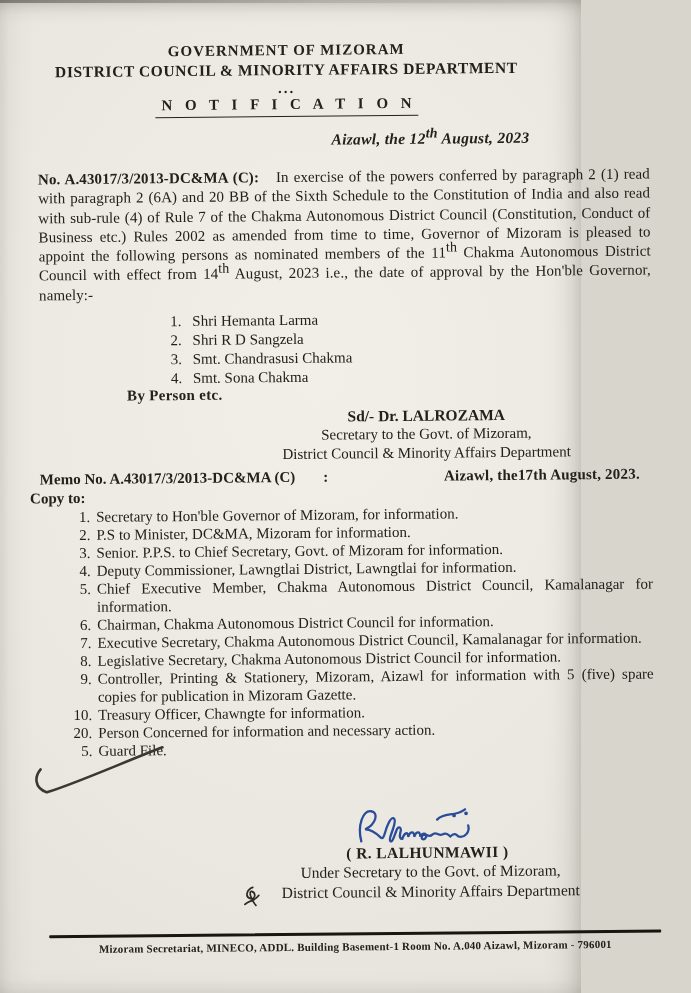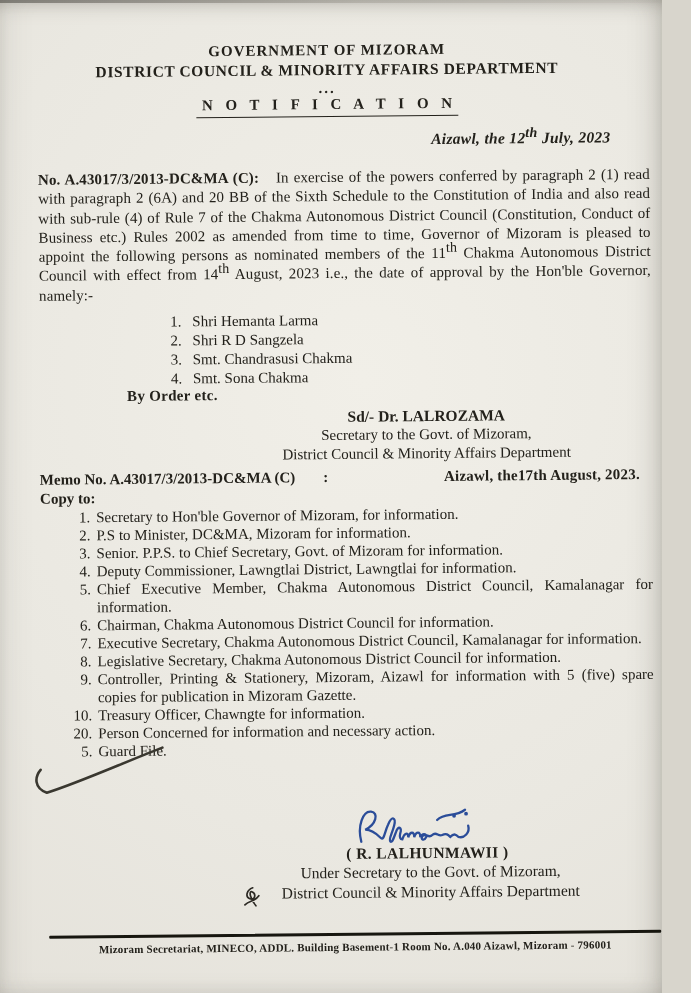--- a/index.html
+++ b/index.html
@@ -3,21 +3,21 @@
 <meta charset="utf-8">
 <style>
   html,body{margin:0;padding:0;}
   body{
     width:691px;height:993px;
     background:#d8d5cc;
     font-family:"Liberation Serif","DejaVu Serif",serif;
     overflow:hidden;
   }
   #page{
-    position:relative;width:662px;height:993px;
+    position:relative;width:581px;height:993px;
     background:
       radial-gradient(ellipse 120% 90% at 55% 38%, #f1efe8 0%, #eae8e1 52%, #e2dfd7 100%);
     box-shadow:
       inset -22px 0 30px -20px rgba(95,92,82,0.38),
       inset 0 16px 22px -16px rgba(95,92,82,0.45),
       inset 22px 0 34px -26px rgba(95,92,82,0.25),
       inset 0 -14px 26px -20px rgba(95,92,82,0.22);
     color:#23211b;
   }
   #top-edge{
@@ -50,21 +50,21 @@
   .nominees .num{width:22px;flex:none;}
 
   .by-order{top:386px;left:128px;font-weight:bold;font-size:15px;letter-spacing:0.3px;}
 
   .sig1{top:407px;left:227px;width:400px;text-align:center;font-size:15px;line-height:19px;}
   .sig1 .sd{font-weight:bold;font-size:15.5px;}
 
   .memo-line{top:469px;left:40px;width:600px;display:flex;font-weight:bold;font-size:15px;}
   .memo-line .colon{margin-left:28px;}
   .memo-line .mdate{margin-left:auto;letter-spacing:0.2px;}
-  .copy-to{top:488px;left:40px;font-weight:bold;font-size:15px;}
+  .copy-to{top:488px;left:30px;font-weight:bold;font-size:15px;}
 
   .copy-list{top:506px;left:70px;width:582px;font-size:15px;line-height:18px;}
   .copy-list .row{display:flex;}
   .copy-list .num{width:26px;flex:none;text-align:right;padding-right:6px;box-sizing:border-box;}
   .copy-list .txt{flex:1;text-align:justify;}
 
   .tick-svg{top:741px;left:24px;}
   .sign-svg{top:804px;left:350px;}
   .initial-svg{top:884px;left:238px;}
 
@@ -81,21 +81,21 @@
 <div id="page">
   <div id="top-edge"></div>
   <div id="doc">
 
     <div class="abs org1">GOVERNMENT OF MIZORAM</div>
     <div class="abs org2">DISTRICT COUNCIL &amp; MINORITY AFFAIRS DEPARTMENT</div>
     <div class="abs dots">...</div>
     <div class="abs notif">
       <span>N O T I F I C A T I O N</span>
     </div>
-    <div class="abs place-date"><span>Aizawl, the 12</span><sup>th</sup><span> July, 2023</span></div>
+    <div class="abs place-date"><span>Aizawl, the 12</span><sup>th</sup><span> August, 2023</span></div>
 
     <div class="abs para"><span class="ref">No. A.43017/3/2013-DC&amp;MA (C):</span><span class="gap"></span><span>In exercise of the powers conferred by paragraph 2 (1) read with paragraph 2 (6A) and 20 BB of the Sixth Schedule to the Constitution of India and also read with sub-rule (4) of Rule 7 of the Chakma Autonomous District Council (Constitution, Conduct of Business etc.) Rules 2002 as amended from time to time, Governor of Mizoram is pleased to appoint the following persons as nominated members of the 11</span><sup>th</sup><span> Chakma Autonomous District Council with effect from 14</span><sup>th</sup><span> August, 2023 i.e., the date of approval by the Hon'ble Governor, namely:-</span></div>
 
     <div class="abs nominees">
       <div class="row">
           <span class="num">1.</span>
           <span>Shri Hemanta Larma</span>
         </div>
       <div class="row">
           <span class="num">2.</span>
@@ -104,21 +104,21 @@
       <div class="row">
           <span class="num">3.</span>
           <span>Smt. Chandrasusi Chakma</span>
         </div>
       <div class="row">
           <span class="num">4.</span>
           <span>Smt. Sona Chakma</span>
         </div>
     </div>
 
-    <div class="abs by-order">By Order etc.</div>
+    <div class="abs by-order">By Person etc.</div>
 
     <div class="abs sig1">
       <div class="sd">Sd/- Dr. LALROZAMA</div>
       <div>Secretary to the Govt. of Mizoram,</div>
       <div>District Council &amp; Minority Affairs Department</div>
     </div>
 
     <div class="abs memo-line">
       <span>Memo No. A.43017/3/2013-DC&amp;MA (C)</span>
       <span class="colon">:</span>

